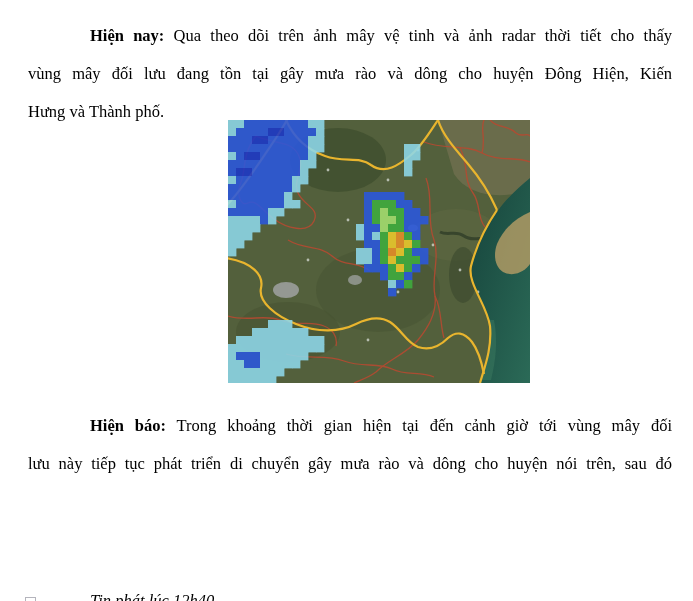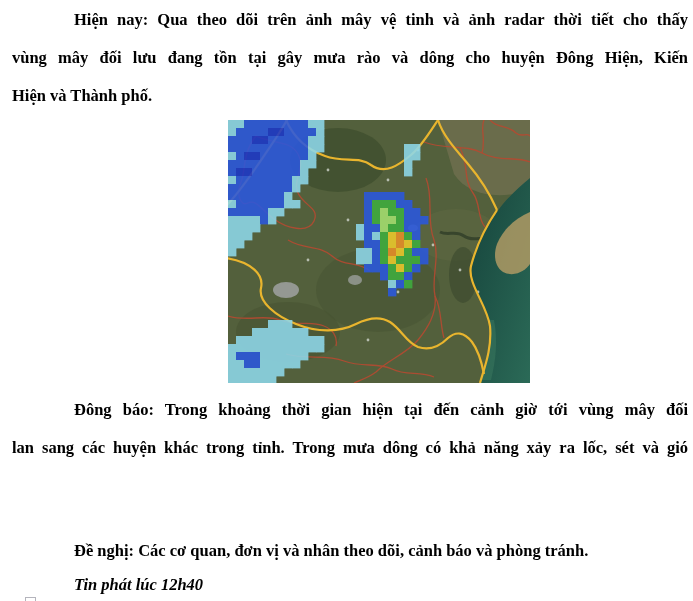--- a/index.html
+++ b/index.html
@@ -1,21 +1,21 @@
 <!DOCTYPE html>
 <html><head>
 <meta charset="utf-8">
 <style>
   html,body{margin:0;padding:0;background:#fff;}
   .page{
     position:relative;width:693px;height:601px;background:#ffffff;
     font-family:"Liberation Serif","DejaVu Serif",serif;
     font-size:16.5px;line-height:38px;color:#000;overflow:hidden;
   }
-  .para{position:absolute;left:12px;right:5px;margin:0;font-weight:bold;}
+  .para{position:absolute;left:12px;right:5px;margin:16px;}
   .jline{display:block;text-align:justify;text-align-last:justify;}
   .jline.first{text-indent:62px;}
   .jline.last{text-align-last:left;}
   .italic{font-style:italic;}
   .p1{top:1px;}
   .p2{top:391px;}
   .p3{top:532px;}
   .p4{top:566px;}
   .map-wrap{position:absolute;left:228px;top:120px;width:302px;height:263px;}
   .map-wrap svg{display:block;}
@@ -25,21 +25,21 @@
   }
 </style>
 </head>
 <body>
 
 <div class="page">
 
   <p class="para p1">
     <span class="jline first"><b>Hiện nay:</b><span> Qua theo dõi trên ảnh mây vệ tinh và ảnh radar thời tiết cho thấy</span></span>
     <span class="jline">vùng mây đối lưu đang tồn tại gây mưa rào và dông cho huyện Đông Hiện, Kiến</span>
-    <span class="jline last">Hiện và Thành phố.</span>
+    <span class="jline last">Hưng và Thành phố.</span>
   </p>
 
   <div class="map-wrap">
     <svg width="302" height="263" viewBox="0 0 302 263">
       <defs>
         <linearGradient id="seag" x1="0" y1="0" x2="1" y2="1">
           <stop offset="0" stop-color="#16443c"></stop>
           <stop offset="1" stop-color="#2b6a57"></stop>
         </linearGradient>
       </defs>
@@ -389,27 +389,24 @@
           <rect x="8" y="256" width="8.4" height="8.4" fill="#8ed8ea"></rect>
           <rect x="16" y="256" width="8.4" height="8.4" fill="#8ed8ea"></rect>
           <rect x="24" y="256" width="8.4" height="8.4" fill="#8ed8ea"></rect>
           <rect x="32" y="256" width="8.4" height="8.4" fill="#8ed8ea"></rect>
           <rect x="40" y="256" width="8.4" height="8.4" fill="#8ed8ea"></rect>
         </g>
     </svg>
   </div>
 
   <p class="para p2">
-    <span class="jline first"><b>Đông báo:</b><span> Trong  khoảng thời gian hiện tại đến cảnh giờ tới vùng mây đối</span></span>
-    <span class="jline">lan sang các huyện khác trong tỉnh. Trong mưa dông có khả năng xảy ra lốc, sét và gió</span>
+    <span class="jline first"><b>Hiện báo:</b><span> Trong  khoảng thời gian hiện tại đến cảnh giờ tới vùng mây đối</span></span>
+    <span class="jline">lưu này tiếp tục phát triển di chuyển gây mưa rào và dông cho huyện nói trên, sau đó</span>
   </p>
 
-  <p class="para p3">
-    <span class="jline first last"><b>Đề nghị:</b><span> Các cơ quan, đơn vị và nhân theo dõi, cảnh báo và phòng tránh.</span></span>
-  </p>
 
   <p class="para p4 italic">
     <span class="jline first last">Tin phát lúc 12h40</span>
   </p>
 
   <div class="anchor-marker"></div>
 
 </div>
 
 </body></html>

